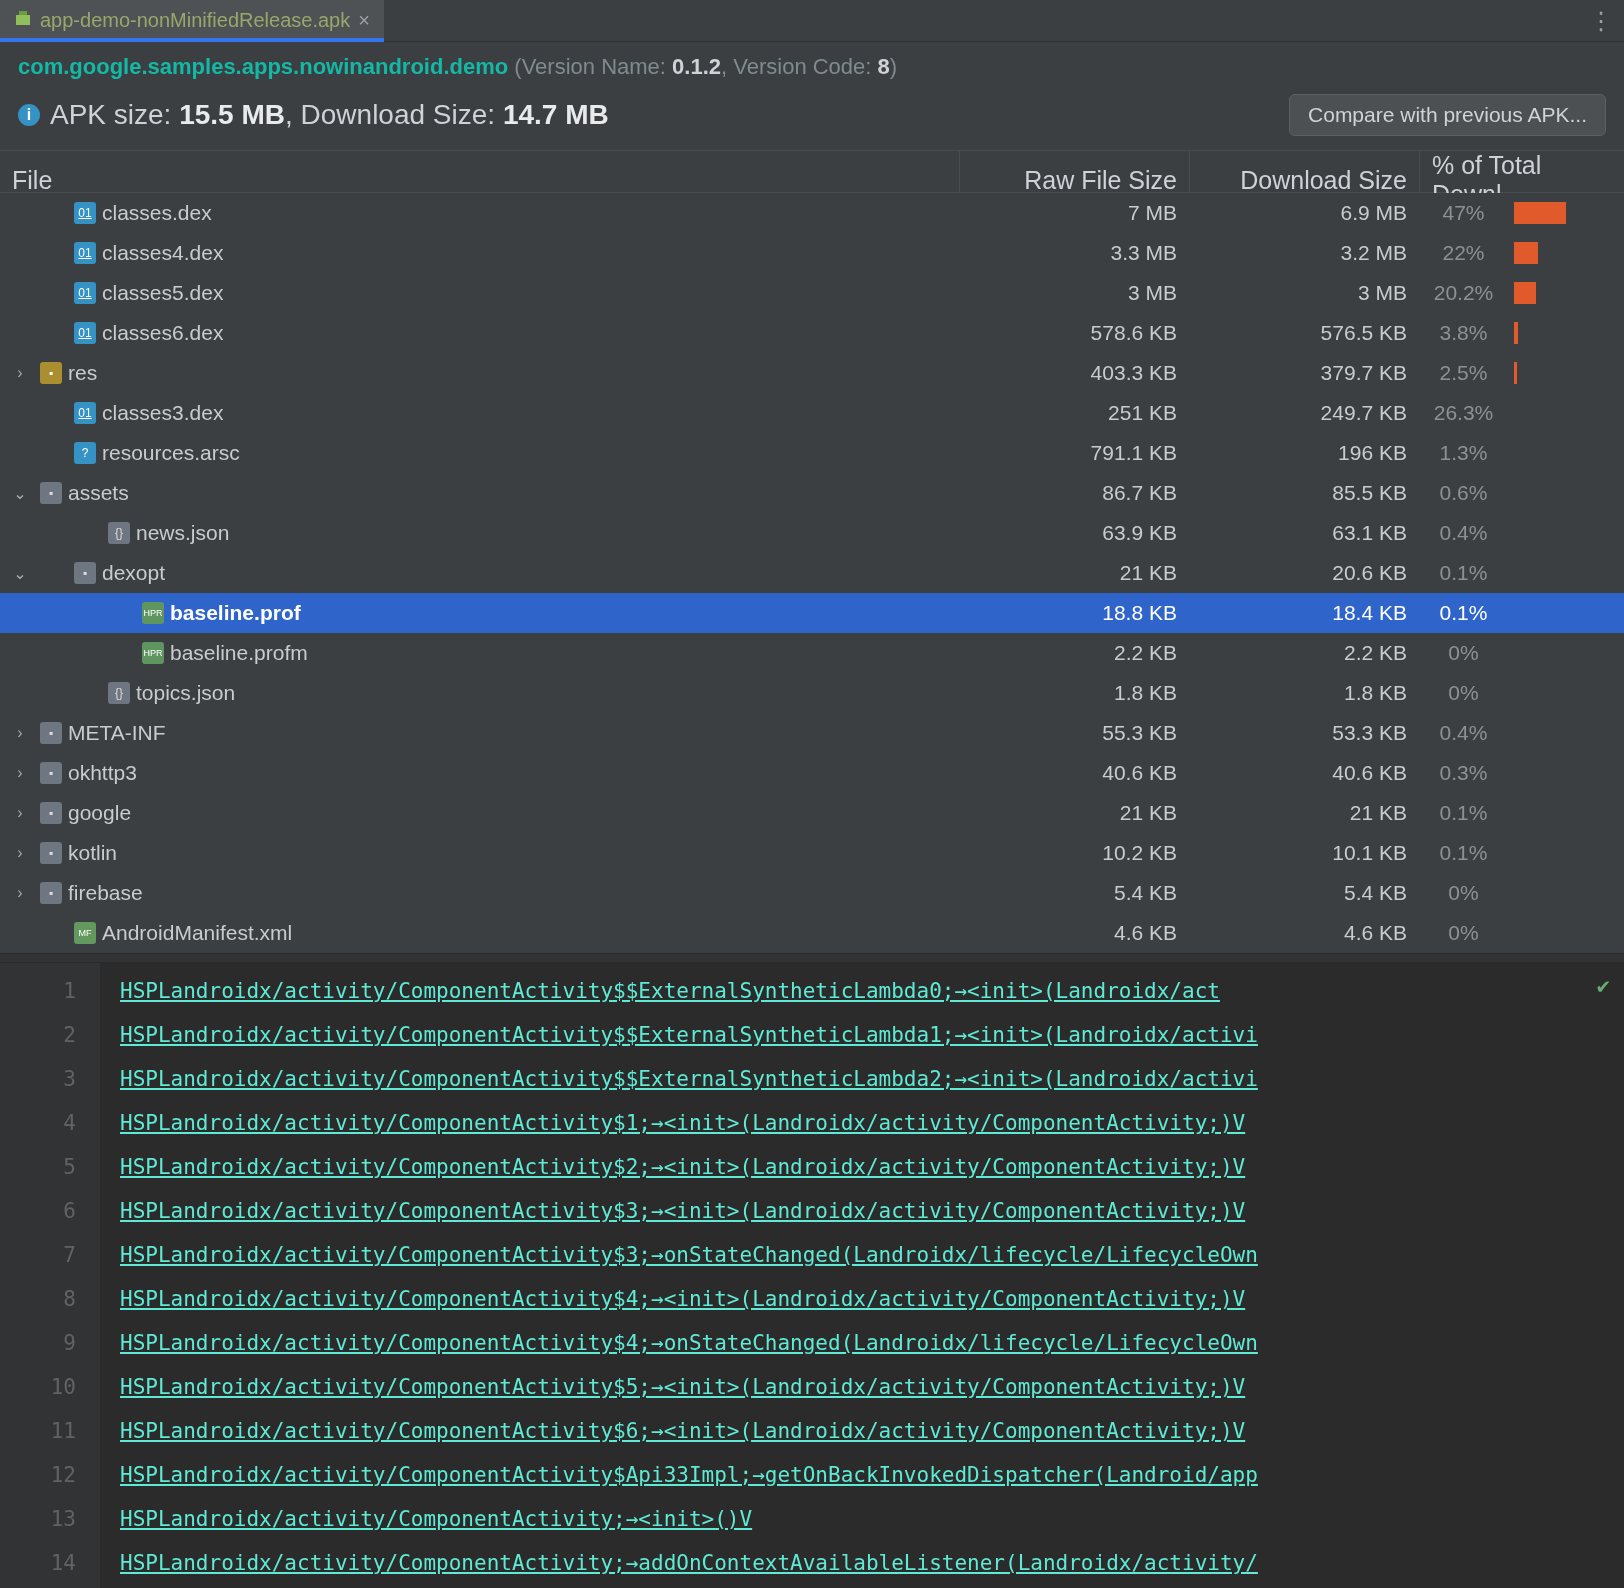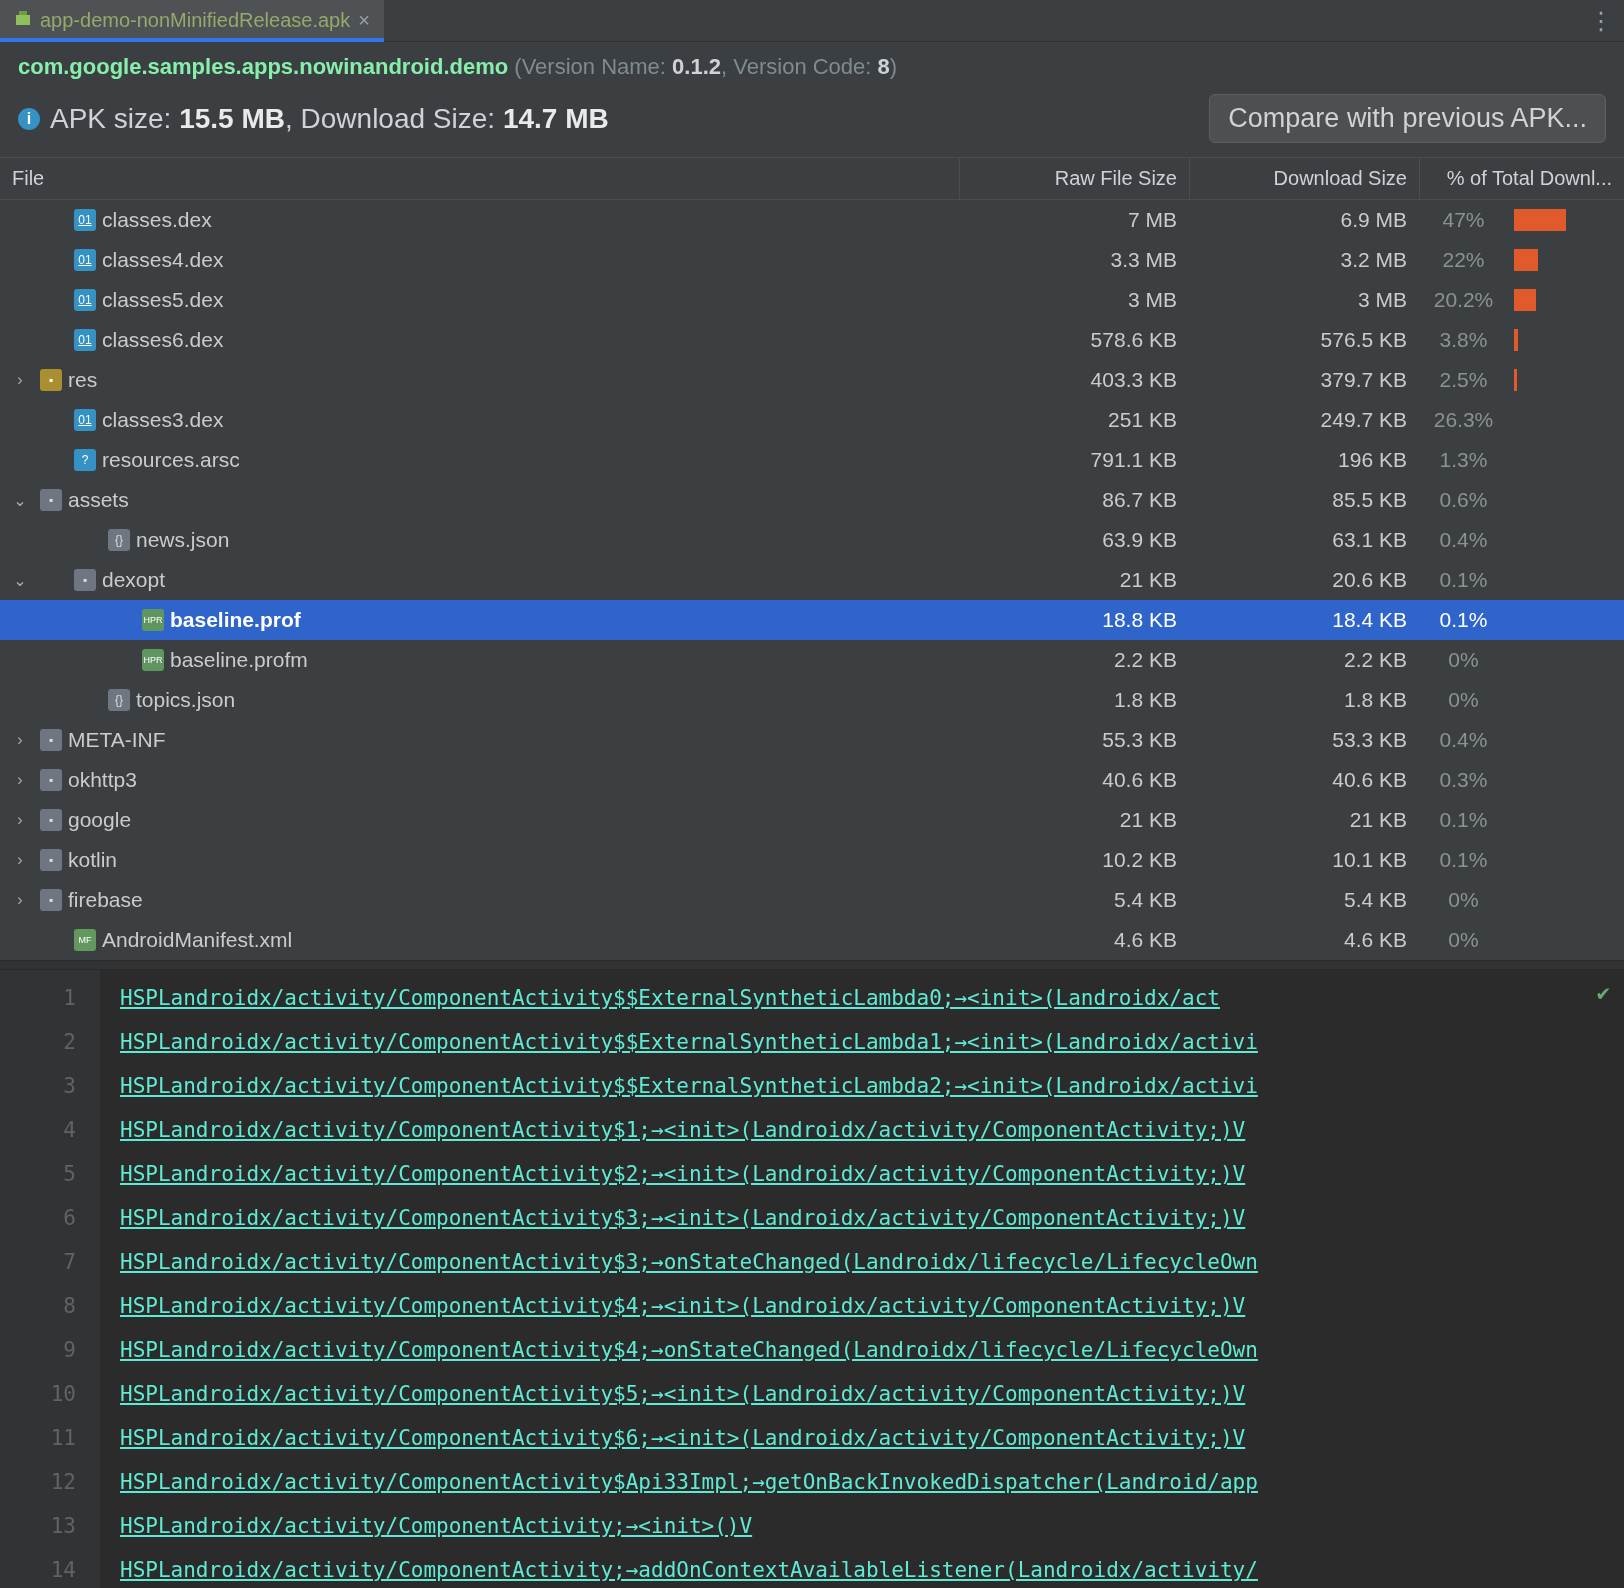--- a/index.html
+++ b/index.html
@@ -11,34 +11,34 @@
   .tab { display: flex; align-items: center; gap: 8px; padding: 0 14px; background: #4e5254; position: relative; color: #bababa; }
   .tab.active::after { content: ""; position: absolute; left: 0; right: 0; bottom: -1px; height: 4px; background: #3574f0; }
   .tab .fname { color: #98a76b; font-size: 20px; }
   .tab .close { color: #9aa0a6; font-size: 20px; }
   .tabbar .spacer { flex: 1; }
   .tabbar .kebab { width: 46px; display: flex; align-items: center; justify-content: center; color: #9aa0a6; font-size: 24px; }
 
   
   .header { padding: 12px 18px 14px 18px; display: flex; flex-direction: column; gap: 14px; }
   .hdr-line1 { font-size: 22px; }
-  .pkg { color: #86efac; font-weight: 600; }
+  .pkg { color: #14b8a6; font-weight: 600; }
   .meta-dim { color: #7f8b91; }
   .meta-strong { color: #cfd2d6; font-weight: 600; }
   .hdr-line2 { display: flex; align-items: center; gap: 10px; }
   .info-icon { width: 22px; height: 22px; border-radius: 50%; background: #3592c4; color: #fff; font-weight: 700; font-size: 16px; display: inline-flex; align-items: center; justify-content: center; }
   .size-label { color: #cfd2d6; font-size: 28px; }
   .size-label b { color: #e8eaec; font-weight: 700; }
   .hdr-right { margin-left: auto; }
-  .btn { background: #4c5052; border: 1px solid #5e6060; color: #d0d2d4; padding: 8px 18px; border-radius: 6px; font-size: 27px; }
+  .btn { background: #4c5052; border: 1px solid #5e6060; color: #d0d2d4; padding: 8px 18px; border-radius: 6px; font-size: 21px; }
 
   
   .table { display: flex; flex-direction: column; border-top: 1px solid #4a4d4f; }
   .thead, .trow { display: grid; grid-template-columns: 1fr 230px 230px 95px 110px; align-items: center; }
-  .thead { background: #3c3f41; color: #cfd2d6; height: 42px; border-bottom: 1px solid #4a4d4f; font-size: 20px; }
+  .thead { background: #3c3f41; color: #cfd2d6; height: 42px; border-bottom: 1px solid #4a4d4f; font-size: 25px; }
   .thead .th { padding: 0 12px; border-left: 1px solid #4a4d4f; height: 100%; display: flex; align-items: center; }
   .thead .th.first { border-left: none; justify-content: flex-start; }
   .thead .th.right { justify-content: flex-end; }
   .tbody { background: #3c3f41; }
   .trow { height: 40px; font-size: 21px; color: #c9cbcd; }
   .trow.selected { background: #2f65ca; color: #ffffff; }
   .trow.selected .pct, .trow.selected .cell { color: #ffffff; }
   .cell { padding: 0 12px; }
   .cell.right { text-align: right; }
   .filecell { display: flex; align-items: center; gap: 6px; padding-left: 12px; }

